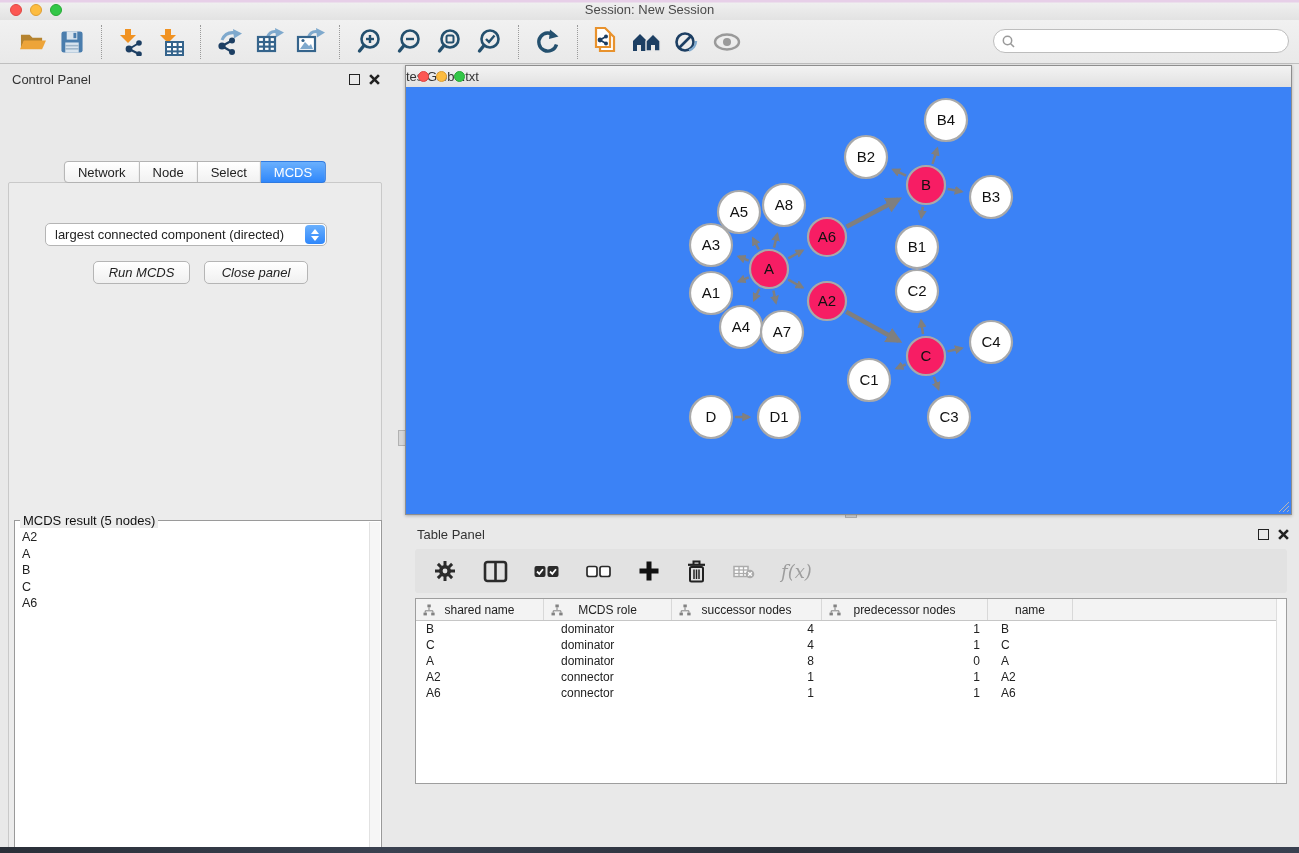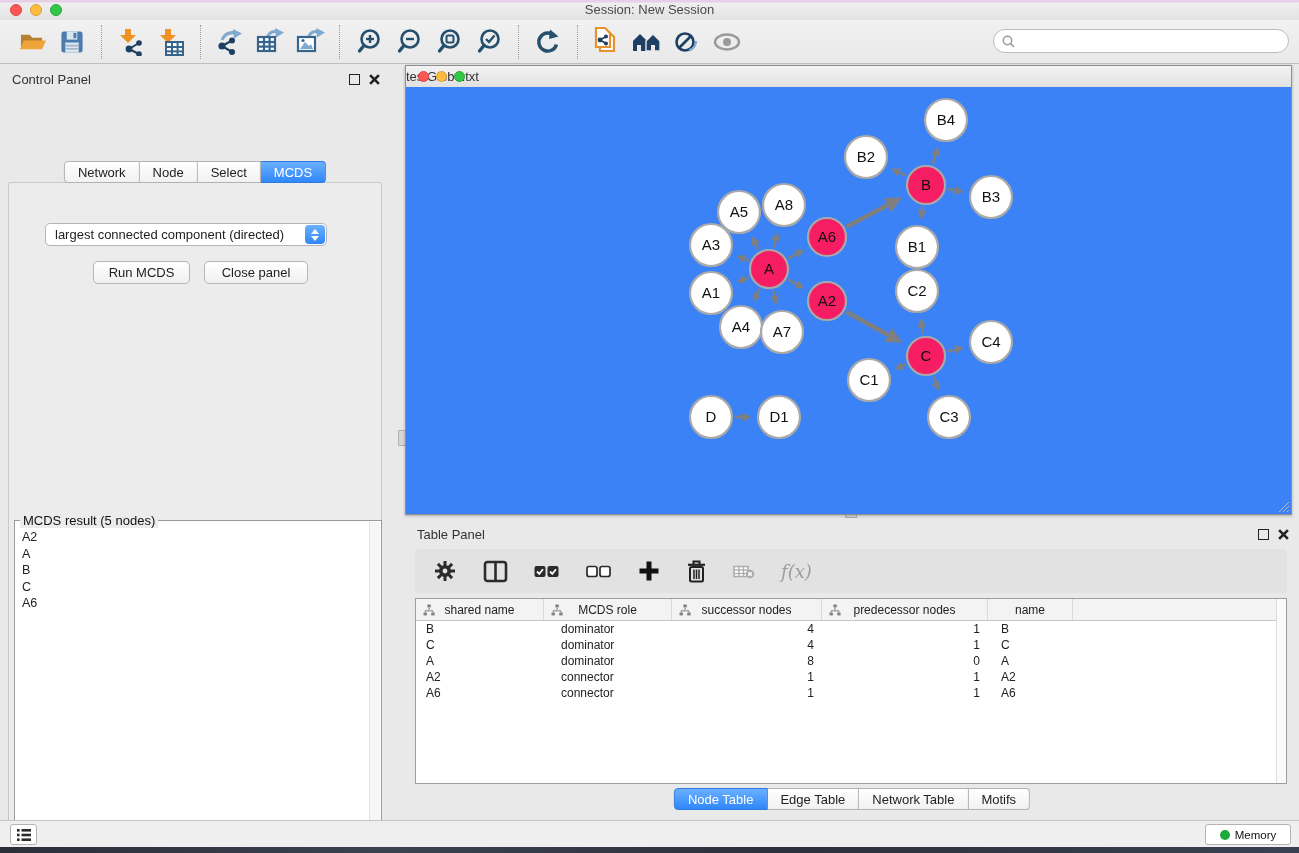--- a/index.html
+++ b/index.html
@@ -41,21 +41,21 @@
   .cp-body { position:absolute; left:8px; top:117px; width:374px; height:688px;
     background:#ececec; border:1px solid #c9c9c9; border-radius:2px; }
   .opt-label { position:absolute; left:0; top:16px; width:100%; text-align:center; }
   .crit-select { position:absolute; left:36px; top:40px; width:282px; height:23px; background:#fff;
     border:1px solid #b5b5b5; border-radius:5px; display:flex; align-items:center; padding-left:9px; }
   .crit-select .stepper { position:absolute; right:1px; top:1px; width:20px; height:19px; border-radius:4px;
     background:linear-gradient(#6ab0fd,#2f87fb); display:flex; flex-direction:column; align-items:center; justify-content:center; gap:2px; }
   .tri-up { width:0; height:0; border-left:4px solid transparent; border-right:4px solid transparent; border-bottom:5px solid #fff; }
   .tri-dn { width:0; height:0; border-left:4px solid transparent; border-right:4px solid transparent; border-top:5px solid #fff; }
   .btn { position:absolute; height:23px; background:linear-gradient(#ffffff,#f0f0f0);
-    border:1px solid #b5b5b5; border-radius:5px; text-align:center; line-height:21px; }
+    border:1px solid #b5b5b5; border-radius:5px; text-align:center; line-height:21px;font-style:italic; }
   .mcds-box { position:absolute; left:14px; top:455px; width:368px; height:343px; background:#fff;
     border:1px solid #9a9a9a; }
   .mcds-legend { position:absolute; left:5px; top:-8px; background:#ececec; padding:0 3px; color:#111; }
   .mcds-list { position:absolute; left:7px; top:8px; right:16px; bottom:4px; overflow:hidden; font-size:12.5px; }
   .mcds-item { height:16.5px; line-height:16.5px; }
   .mcds-scroll { position:absolute; right:1px; top:1px; bottom:1px; width:11px; background:#f6f6f6; border-left:1px solid #e2e2e2; }
 
   
   .nw { position:absolute; left:405px; top:65px; width:887px; height:450px; background:#fff;
     border:1px solid #8e8e8e; box-shadow:0 1px 3px rgba(0,0,0,.25); }
@@ -589,40 +589,16 @@
           <div class="tr">
             <div class="td c1" style="width: 128px;">A6</div>
             <div class="td c2" style="width: 128px;">connector</div>
             <div class="td c3 num" style="width: 150px;">1</div>
             <div class="td c4 num" style="width: 166px;">1</div>
             <div class="td c5" style="width: 85px;">A6</div>
           </div>
         </div>
       <div class="nt-scroll"></div>
     </div>
-    <div class="tp-tabs">
-        <div class="seg active">Node Table</div>
-        <div class="seg">Edge Table</div>
-        <div class="seg">Network Table</div>
-        <div class="seg">Motifs</div>
-      </div>
   </div>
 
-  <div class="footer">
-    <div class="foot-btn">
-      <svg width="16" height="14" viewBox="0 0 16 14">
-        <g fill="#2b2b2b">
-            <rect x="1" y="1" width="2.6" height="2.6"></rect>
-            <rect x="1" y="5.7" width="2.6" height="2.6"></rect>
-            <rect x="1" y="10.4" width="2.6" height="2.6"></rect>
-        <rect x="5.5" y="1" width="9.5" height="2.6"></rect>
-            <rect x="5.5" y="5.7" width="9.5" height="2.6"></rect>
-            <rect x="5.5" y="10.4" width="9.5" height="2.6"></rect>
-          </g>
-      </svg>
-    </div>
-    <div class="mem-btn">
-      <div class="mem-dot"></div>
-      <span>Memory</span>
-    </div>
-  </div>
   <div class="desktop-strip"></div>
 </div>
 
 </body></html>

